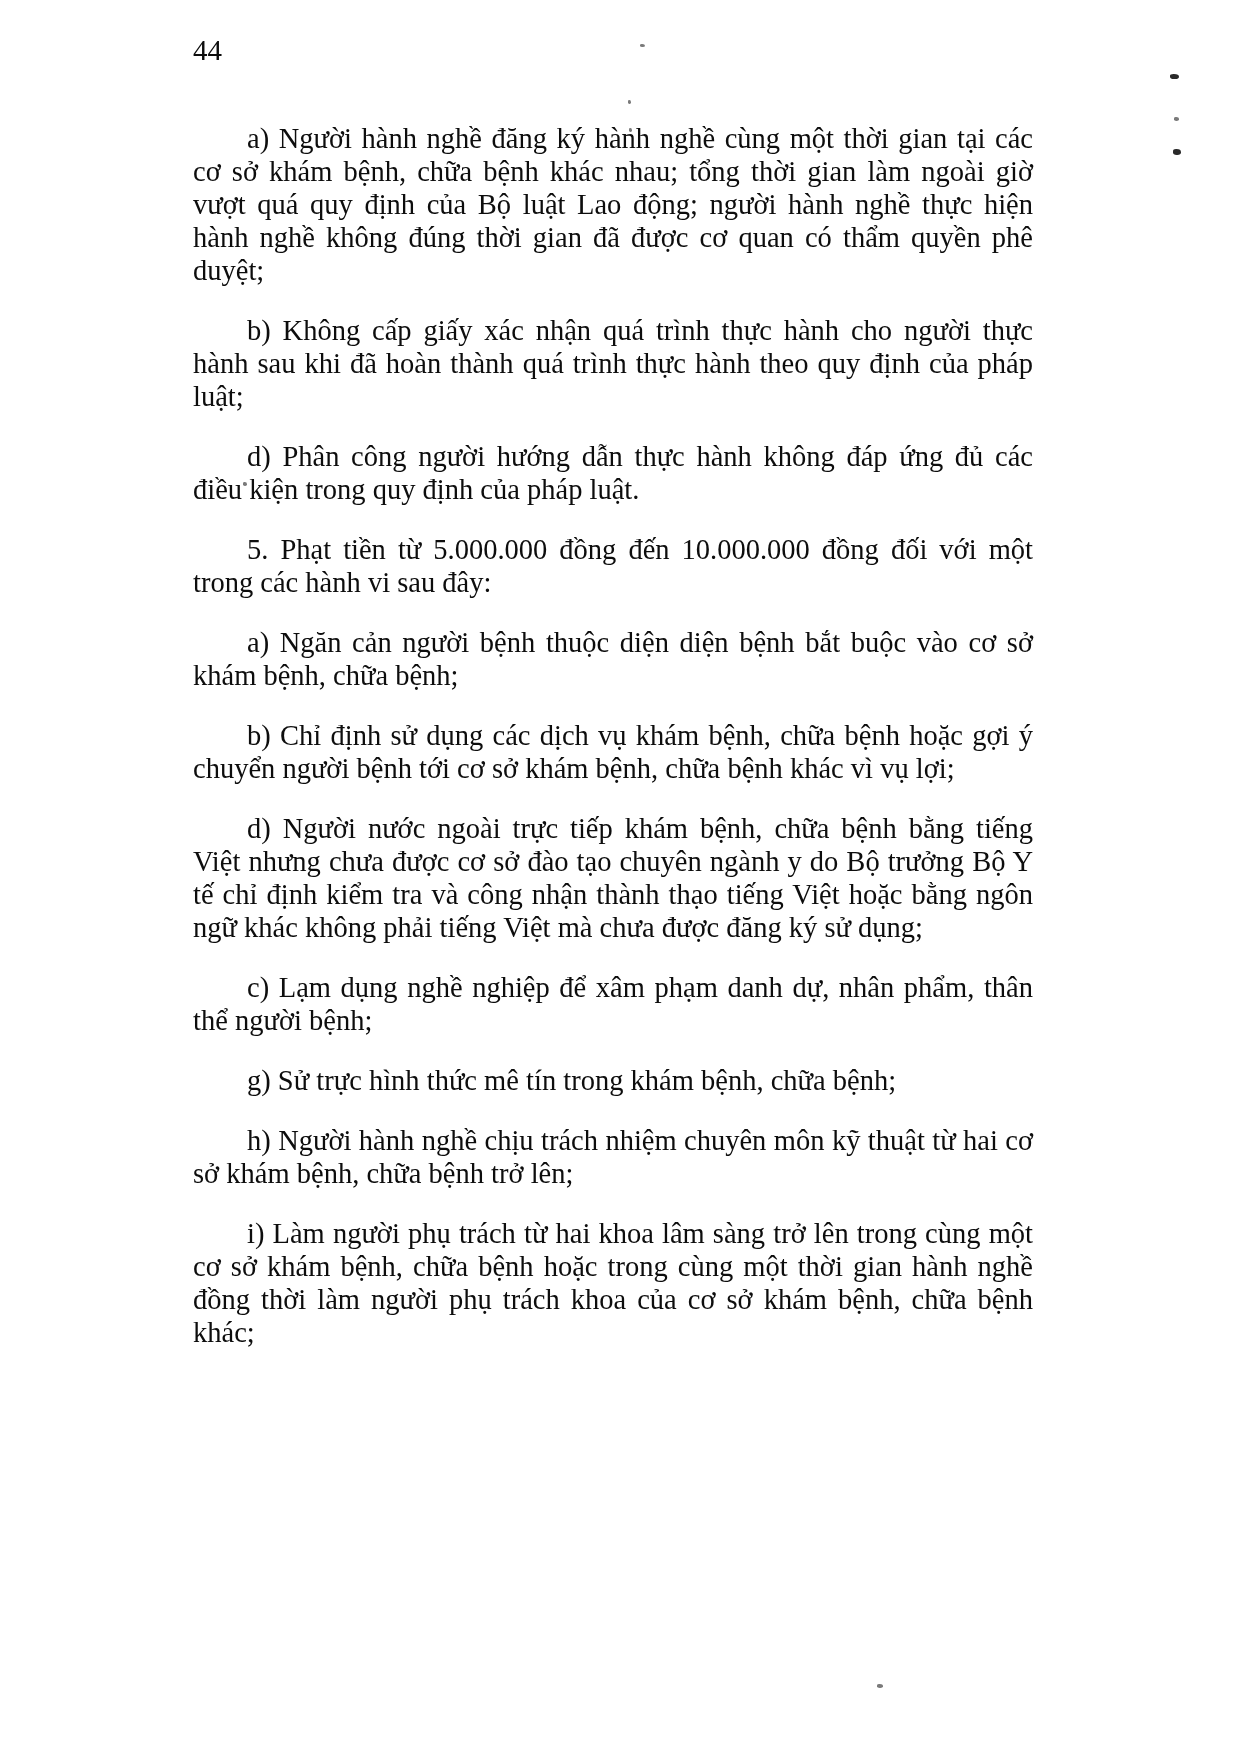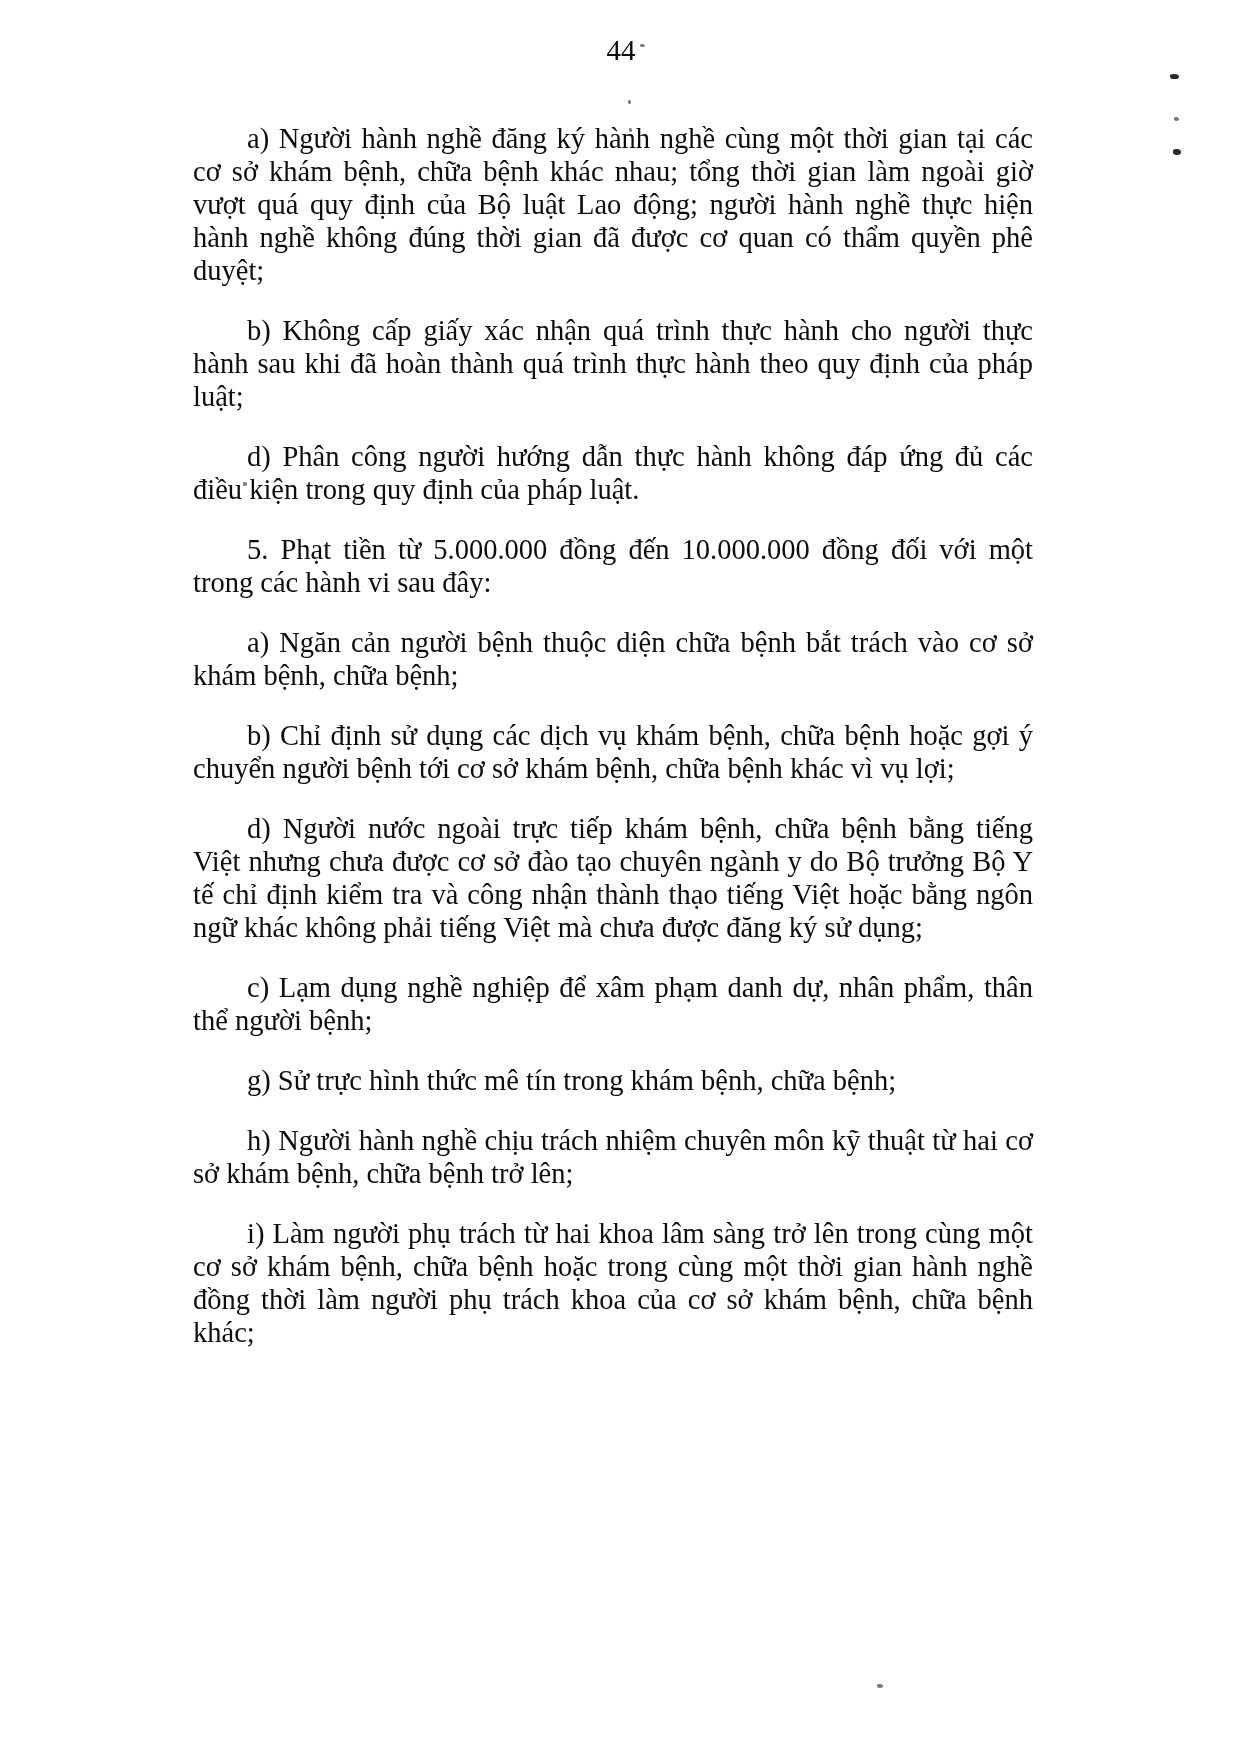--- a/index.html
+++ b/index.html
@@ -14,21 +14,21 @@
     background: #ffffff;
     overflow: hidden;
     font-family: "Liberation Serif", "DejaVu Serif", serif;
     color: #0d0d0d;
   }
   .page-number {
     position: absolute;
     top: 34px;
     left: 193px;
     width: 856px;
-    text-align: center;
+    text-align: left;
     font-size: 29px;
     line-height: 33px;
   }
   .content {
     position: absolute;
     top: 122px;
     left: 193px;
     width: 856px;
     font-size: 28.5px;
     line-height: 33px;
@@ -51,21 +51,21 @@
 
 <div class="page">
 
   <div class="page-number">44</div>
 
   <div class="content">
     <p>a) Người hành nghề đăng ký hành nghề cùng một thời gian tại các cơ sở khám bệnh, chữa bệnh khác nhau; tổng thời gian làm ngoài giờ vượt quá quy định của Bộ luật Lao động; người hành nghề thực hiện hành nghề không đúng thời gian đã được cơ quan có thẩm quyền phê duyệt;</p>
     <p>b) Không cấp giấy xác nhận quá trình thực hành cho người thực hành sau khi đã hoàn thành quá trình thực hành theo quy định của pháp luật;</p>
     <p>d) Phân công người hướng dẫn thực hành không đáp ứng đủ các điều kiện trong quy định của pháp luật.</p>
     <p>5. Phạt tiền từ 5.000.000 đồng đến 10.000.000 đồng đối với một trong các hành vi sau đây:</p>
-    <p>a) Ngăn cản người bệnh thuộc diện chữa bệnh bắt trách vào cơ sở khám bệnh, chữa bệnh;</p>
+    <p>a) Ngăn cản người bệnh thuộc diện diện bệnh bắt buộc vào cơ sở khám bệnh, chữa bệnh;</p>
     <p>b) Chỉ định sử dụng các dịch vụ khám bệnh, chữa bệnh hoặc gợi ý chuyển người bệnh tới cơ sở khám bệnh, chữa bệnh khác vì vụ lợi;</p>
     <p>d) Người nước ngoài trực tiếp khám bệnh, chữa bệnh bằng tiếng Việt nhưng chưa được cơ sở đào tạo chuyên ngành y do Bộ trưởng Bộ Y tế chỉ định kiểm tra và công nhận thành thạo tiếng Việt hoặc bằng ngôn ngữ khác không phải tiếng Việt mà chưa được đăng ký sử dụng;</p>
     <p>c) Lạm dụng nghề nghiệp để xâm phạm danh dự, nhân phẩm, thân thể người bệnh;</p>
     <p>g) Sử trực hình thức mê tín trong khám bệnh, chữa bệnh;</p>
     <p>h) Người hành nghề chịu trách nhiệm chuyên môn kỹ thuật từ hai cơ sở khám bệnh, chữa bệnh trở lên;</p>
     <p>i) Làm người phụ trách từ hai khoa lâm sàng trở lên trong cùng một cơ sở khám bệnh, chữa bệnh hoặc trong cùng một thời gian hành nghề đồng thời làm người phụ trách khoa của cơ sở khám bệnh, chữa bệnh khác;</p>
   </div>
 
   <div class="speck" style="left:1170px; top:74px;  width:9px; height:5px;"></div>
   <div class="speck faint" style="left:1174px; top:117px; width:5px; height:4px;"></div>

